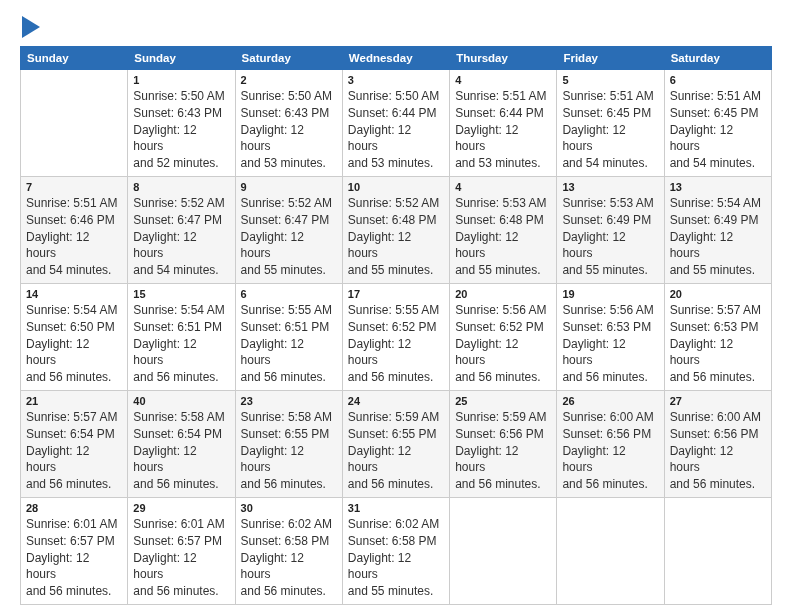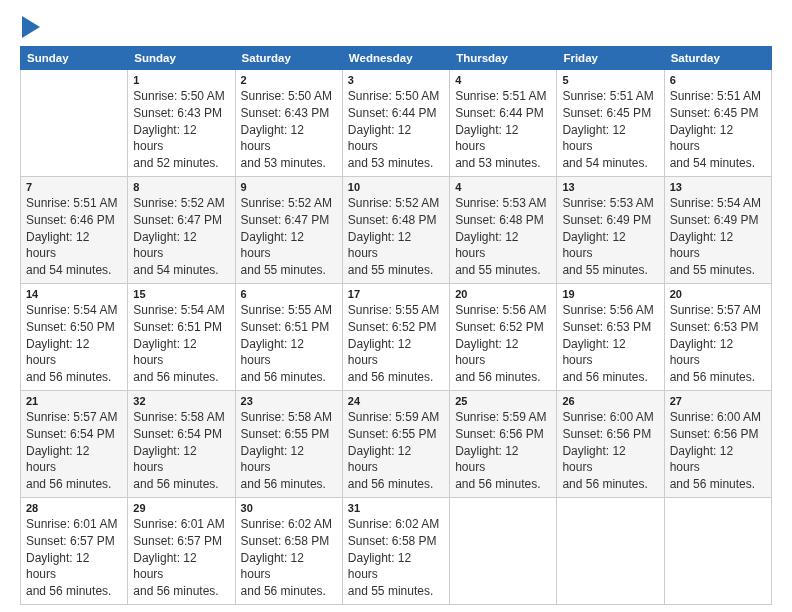--- a/index.html
+++ b/index.html
@@ -285,21 +285,21 @@
         </tr>
         <tr>
           <td>
             <span class="day-num">21</span>
             <div class="day-info" style="white-space: pre-line;">Sunrise: 5:57 AM
 Sunset: 6:54 PM
 Daylight: 12 hours
 and 56 minutes.</div>
           </td>
           <td>
-            <span class="day-num">32</span>
+            <span class="day-num">40</span>
             <div class="day-info" style="white-space: pre-line;">Sunrise: 5:58 AM
 Sunset: 6:54 PM
 Daylight: 12 hours
 and 56 minutes.</div>
           </td>
           <td>
             <span class="day-num">23</span>
             <div class="day-info" style="white-space: pre-line;">Sunrise: 5:58 AM
 Sunset: 6:55 PM
 Daylight: 12 hours

